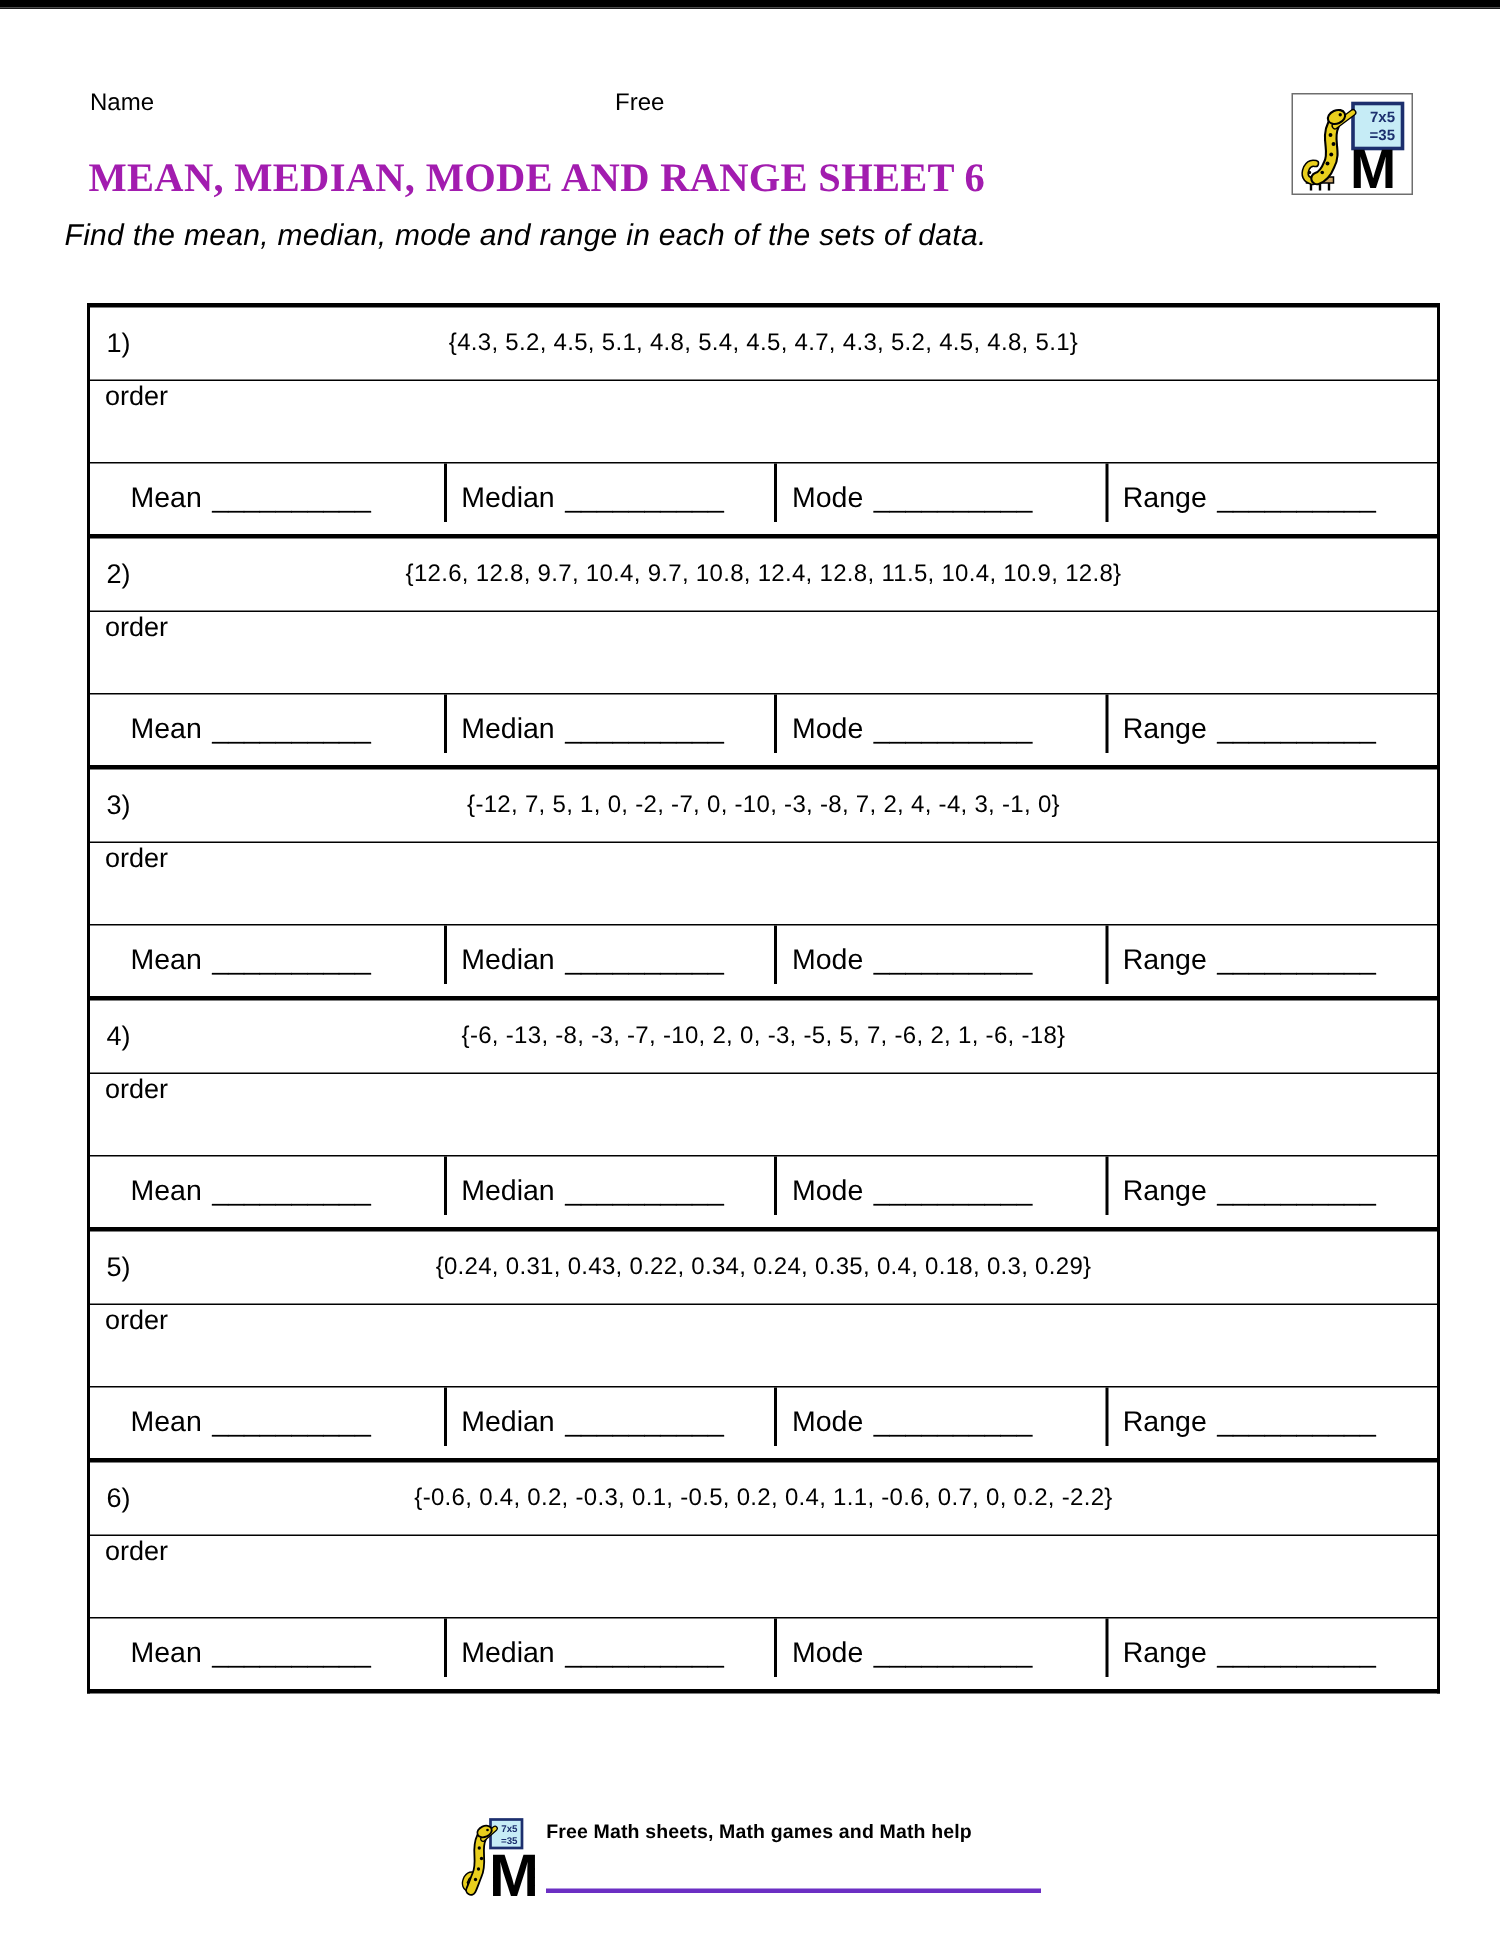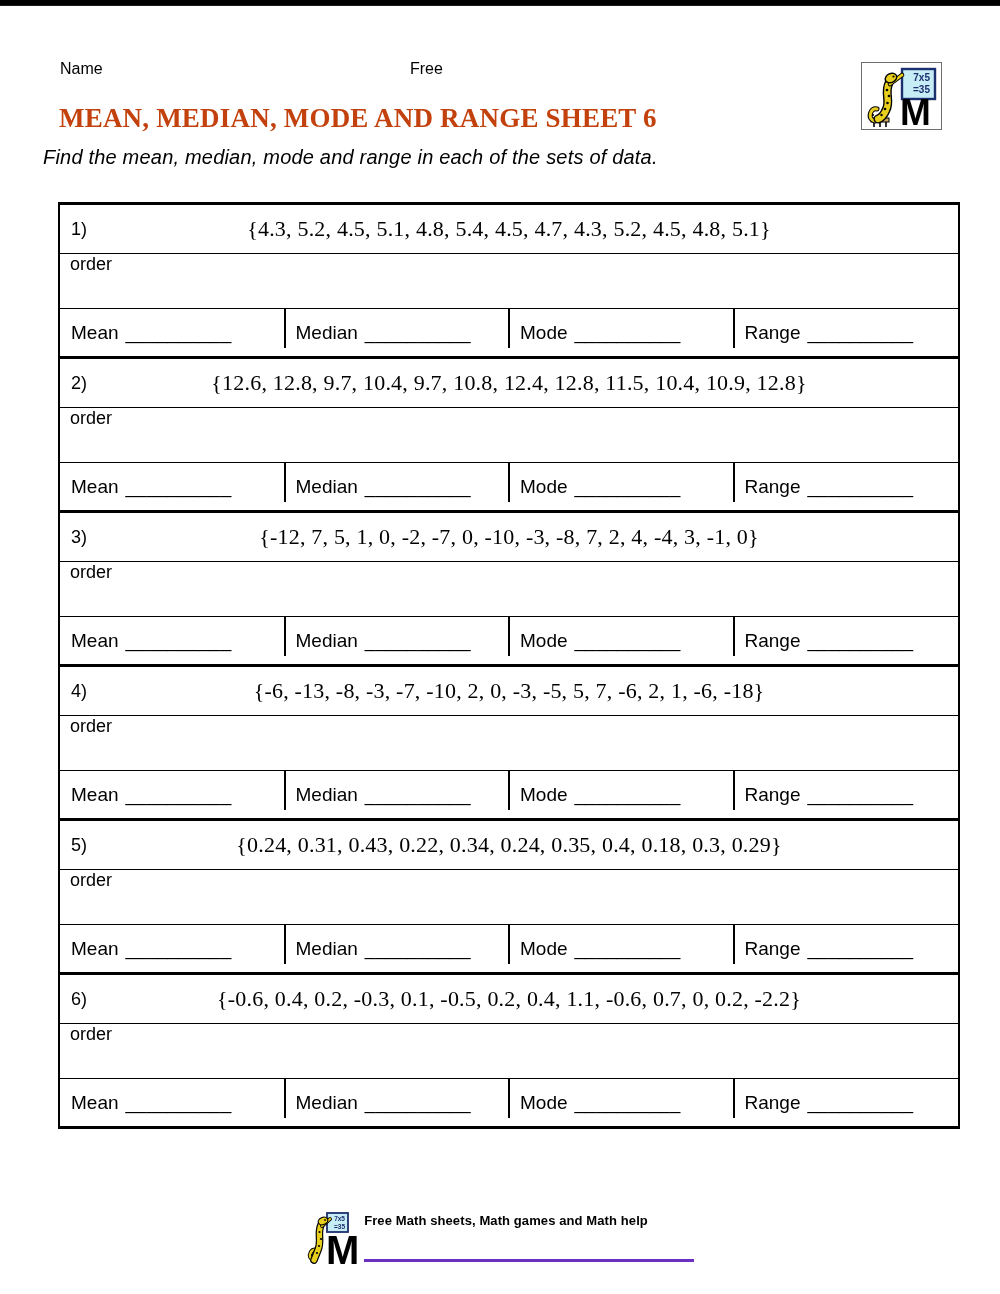--- a/index.html
+++ b/index.html
@@ -40,26 +40,26 @@
   }
   .problem { border-top:3px solid #000; }
   .row-data {
     position:relative; height:49px; border-bottom:1px solid #000;
     display:flex; align-items:center; justify-content:center;
   }
   .p-num {
     position:absolute; left:11px; top:50%; transform:translateY(-50%);
     font-size:18px;
   }
-  .p-set { font-size:22px; letter-spacing:.2px; white-space:nowrap;font-family:Liberation Serif, serif; }
+  .p-set { font-size:16px; letter-spacing:.2px; white-space:nowrap; }
   .row-order {
     height:55px; border-bottom:1px solid #000;
     display:flex; align-items:flex-start; padding-left:10px; font-size:18px;
   }
-  .row-stats { display:flex; height:47px; }
+  .row-stats { display:flex; height:47px;padding-left:16px; }
   .scell {
     flex:1; position:relative; display:flex; align-items:center;
     padding-left:11px; font-size:19px;
   }
   .scell:not(:first-child)::before {
     content:""; position:absolute; left:-1px; top:0; bottom:8px; width:2px; background:#000;
   }
   .blank { margin-left:7px; letter-spacing:0; }
 
   
@@ -117,21 +117,21 @@
       <circle cx="25" cy="27" r="1.3" fill="#000"></circle>
       <circle cx="27" cy="33" r="1.3" fill="#000"></circle>
       <circle cx="25.5" cy="40" r="1.3" fill="#000"></circle>
       <circle cx="23" cy="46" r="1.3" fill="#000"></circle>
       <circle cx="19.5" cy="52" r="1.2" fill="#000"></circle>
       <circle cx="11" cy="52" r="1.1" fill="#000"></circle>
     </g>
   </svg>
 </div>
 
-<div class="page-title" style="color: #c2410c;">MEAN, MEDIAN, MODE AND RANGE SHEET 6</div>
+<div class="page-title" style="color: #a21caf;">MEAN, MEDIAN, MODE AND RANGE SHEET 6</div>
 <div class="instruction">Find the mean, median, mode and range in each of the sets of data.</div>
 
 <div class="sheet">
 
   <div class="problem">
     <div class="row-data">
       <span class="p-num">1)</span>
       <span class="p-set">{4.3, 5.2, 4.5, 5.1, 4.8, 5.4, 4.5, 4.7, 4.3, 5.2, 4.5, 4.8, 5.1}</span>
     </div>
     <div class="row-order">

